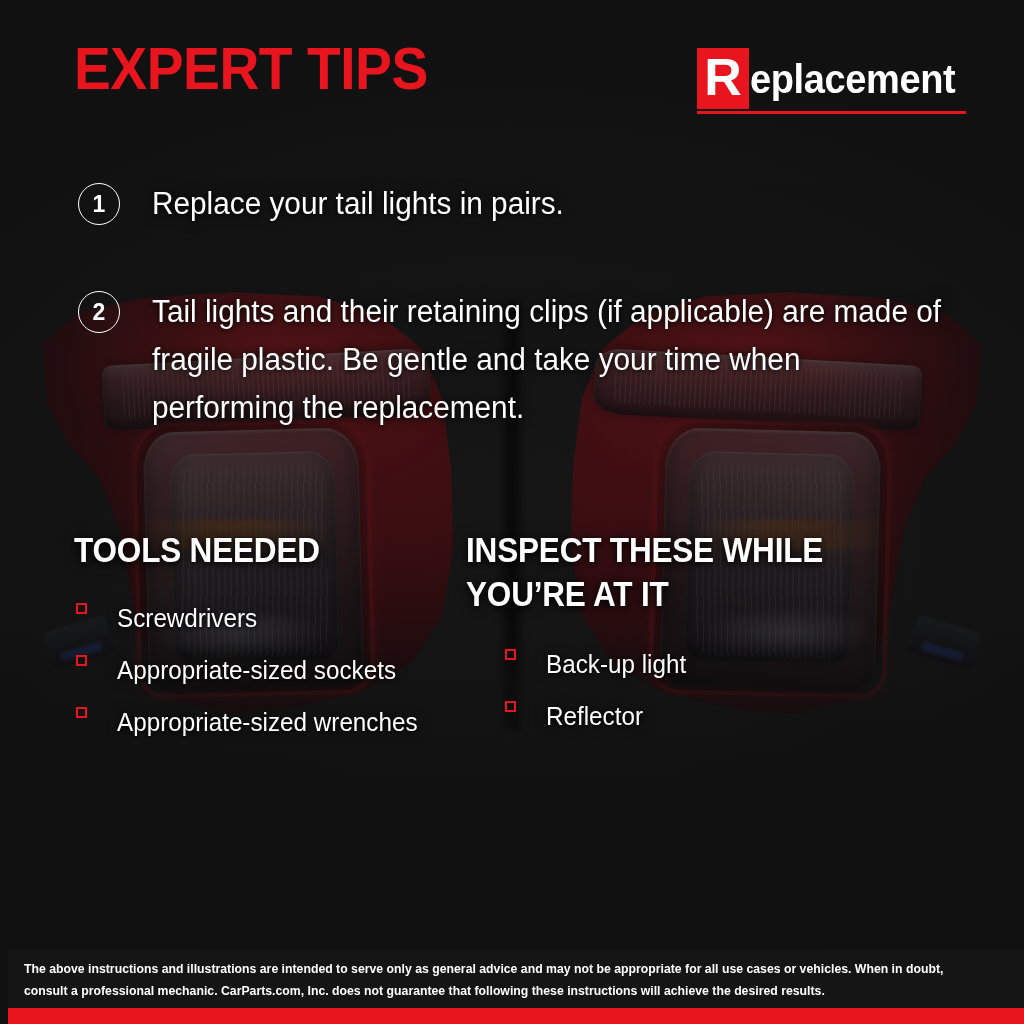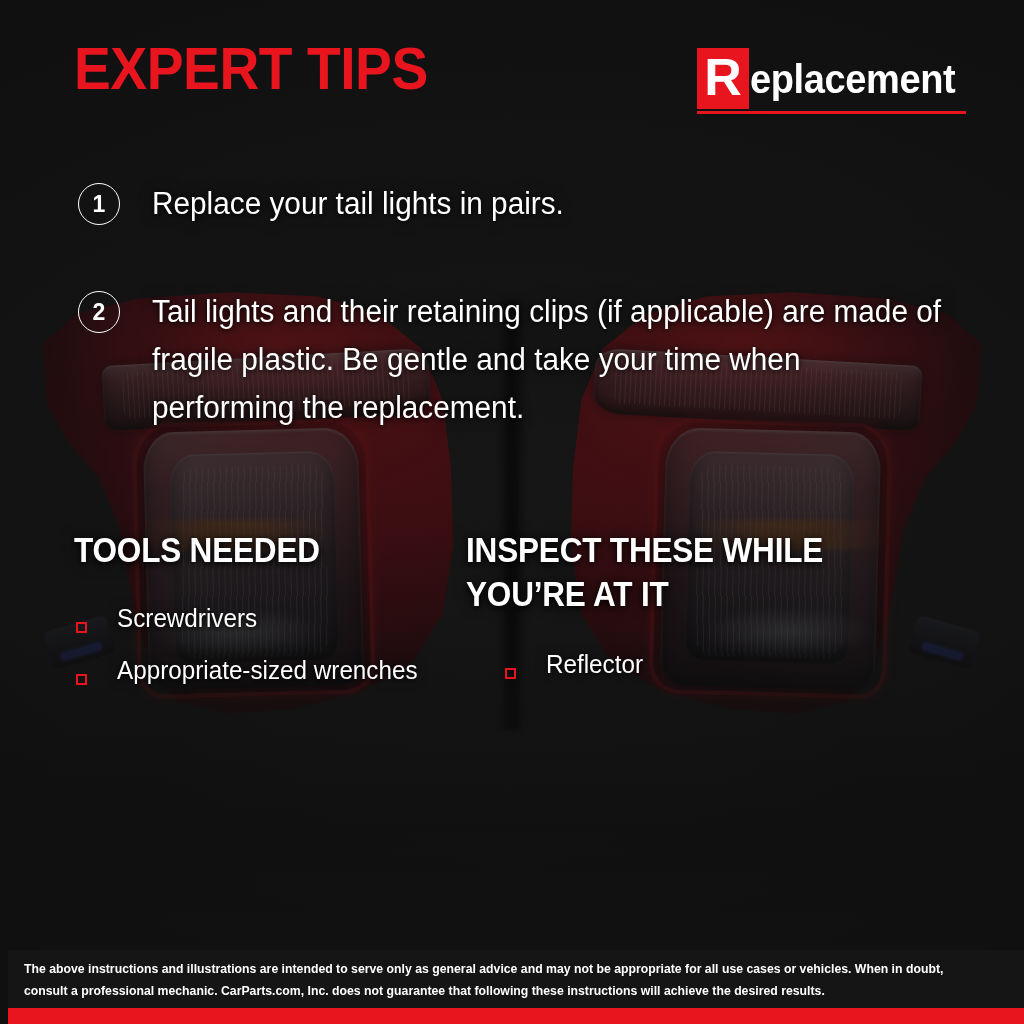--- a/index.html
+++ b/index.html
@@ -213,21 +213,21 @@
     letter-spacing:-0.2px;
     transform:scaleX(.90);transform-origin:left top;
     text-shadow:0 2px 7px rgba(0,0,0,.9), 0 0 16px rgba(0,0,0,.7);
   }
   #tools-head{left:66px;top:528px;}
   #inspect-head{left:458px;top:528px;width:420px;}
 
   
   .check-list{position:absolute;list-style:none;margin:0;padding:0;}
   .check-list li{
-    display:flex;align-items:flex-end;
+    display:flex;align-items:flex-start;
     margin-bottom:22px;
   }
   .check-box{
     flex:0 0 auto;
     width:11px;height:11px;
     border:2px solid #E8151F;
     margin-right:30px;
   }
   .check-label{
     color:#ffffff;font-size:25px;line-height:30px;
@@ -323,25 +323,33 @@
     <div class="col-head" id="tools-head">TOOLS NEEDED</div>
     <div class="col-head" id="inspect-head">INSPECT THESE WHILE YOU’RE AT IT</div>
 
     <ul class="check-list" id="tools-list">
       <li>
         <span class="check-box"></span>
         <span class="check-label">Screwdrivers</span>
       </li>
       <li>
         <span class="check-box"></span>
+        <span class="check-label">Appropriate-sized sockets</span>
+      </li>
+      <li>
+        <span class="check-box"></span>
         <span class="check-label">Appropriate-sized wrenches</span>
       </li>
     </ul>
 
     <ul class="check-list" id="inspect-list">
+      <li>
+        <span class="check-box"></span>
+        <span class="check-label">Back-up light</span>
+      </li>
       <li>
         <span class="check-box"></span>
         <span class="check-label">Reflector</span>
       </li>
     </ul>
 
     <div id="footer-band"></div>
     <div id="footer-text">The above instructions and illustrations are intended to serve only as general advice and may not be appropriate for all use cases or vehicles. When in doubt, consult a professional mechanic. CarParts.com, Inc. does not guarantee that following these instructions will achieve the desired results.</div>
     <div id="bottom-bar"></div>
 

